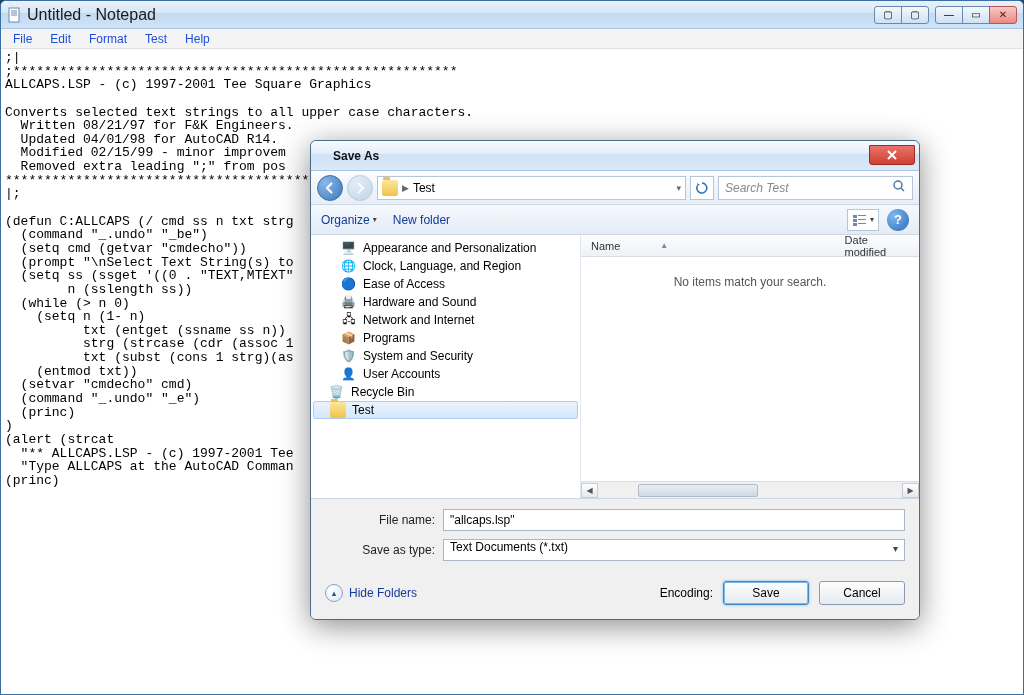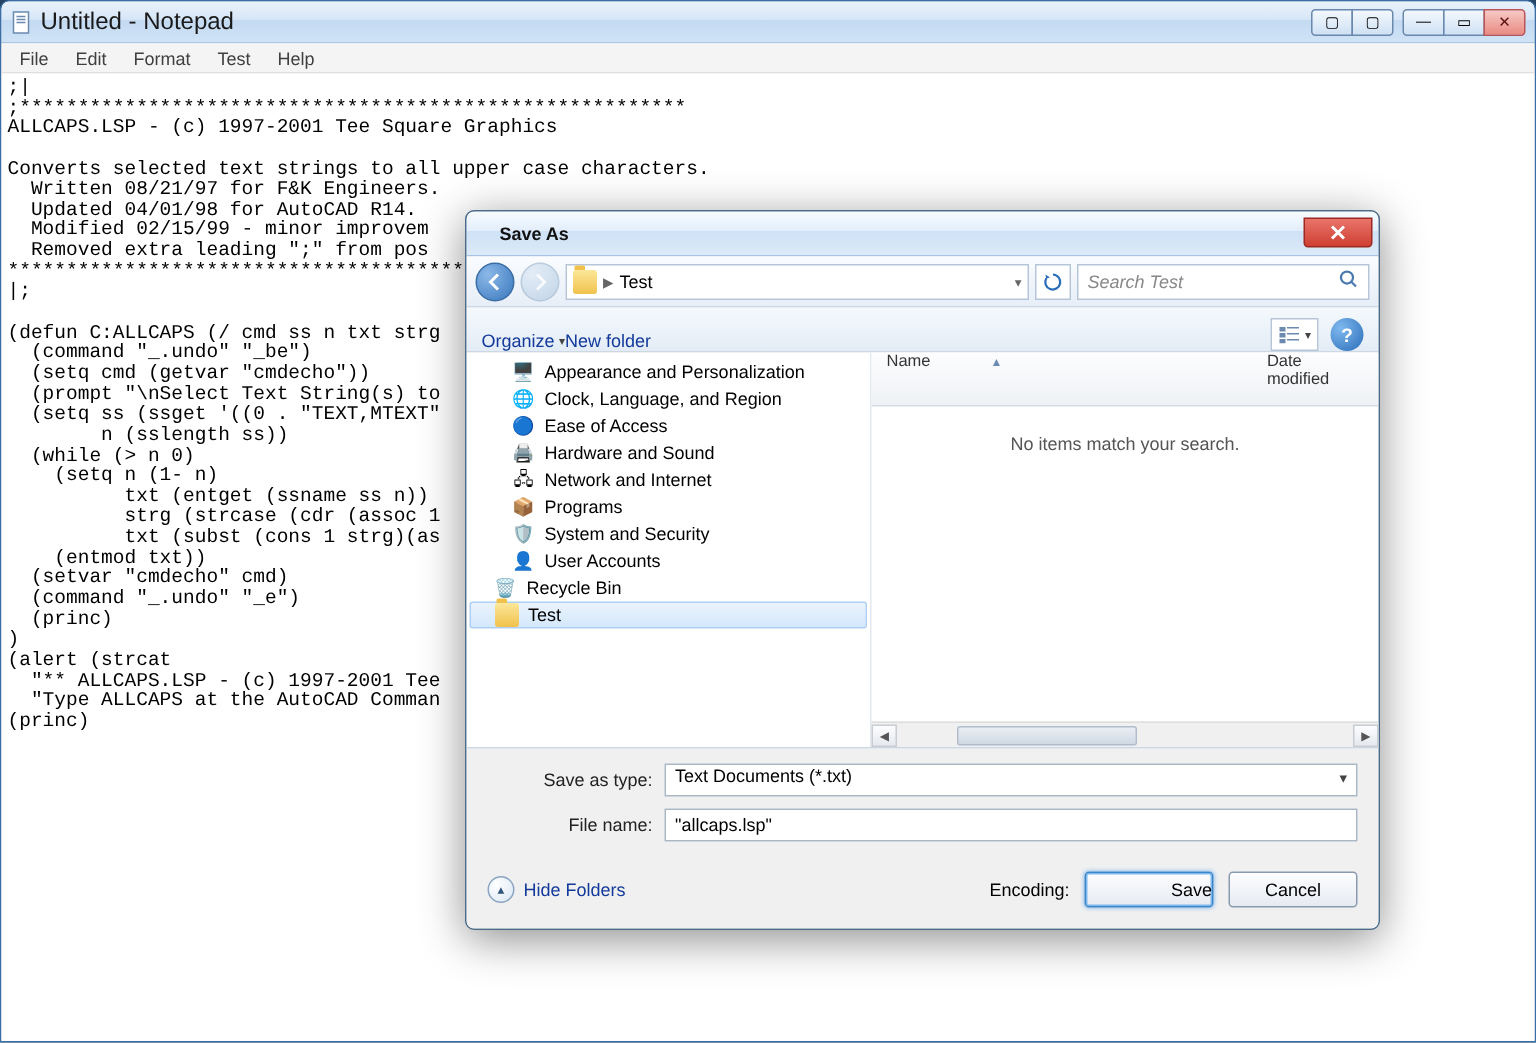--- a/index.html
+++ b/index.html
@@ -58,21 +58,21 @@
 
   .menubar {
     height: 20px;
     background: #f4f4f4;
     border-bottom: 1px solid #e0e0e0;
     display:flex;
     align-items:center;
     padding: 0 4px;
     gap: 2px;
   }
-  .menu-item { padding: 2px 8px; cursor:pointer; color:#404040;}
+  .menu-item { padding: 2px 8px; cursor:pointer; color:#1d4ed8;}
 
   .editor {
     flex:1;
     background:#fff;
     padding: 2px 4px;
     font-family: Consolas, "Courier New", monospace;
     font-size: 13px;
     line-height: 1.05;
     white-space: pre;
     overflow:hidden;
@@ -137,34 +137,34 @@
   .breadcrumb .chev{color:#666;font-size:9px;}
   .folder-ico {width:16px;height:16px;background:linear-gradient(to bottom,#fce79a,#f0c24b);border-radius:2px;position:relative;}
   .folder-ico:before{content:"";position:absolute;top:-3px;left:1px;width:7px;height:3px;background:#f0c24b;border-radius:1px 1px 0 0;}
   .refresh-btn{width:24px;height:24px;border:1px solid #b6c6d8;background:#fff;display:flex;align-items:center;justify-content:center;cursor:pointer;}
   .searchbox{width:195px;height:24px;border:1px solid #b6c6d8;background:#fff;display:flex;align-items:center;padding:0 6px;color:#888;font-style:italic;position:relative;}
   .searchbox .mag{position:absolute;right:6px;color:#4a7ab0;font-style:normal;}
 
   .toolbar {
     height:30px; background:linear-gradient(to bottom,#f5f9fd,#e3ecf6);
     border-bottom:1px solid #cdd8e4;
-    display:flex;align-items:flex-end;padding:0 10px;
+    display:flex;align-items:center;padding:0 10px;gap:16px;
   }
   .tb-btn{color:#13399b;cursor:pointer;display:flex;align-items:center;gap:3px;}
   .tb-right{margin-left:auto;display:flex;align-items:center;gap:8px;}
   .view-btn{width:32px;height:22px;border:1px solid #b6c6d8;background:#fff;display:flex;align-items:center;justify-content:center;cursor:pointer;}
   .help-btn{width:22px;height:22px;border-radius:50%;background:radial-gradient(circle at 30% 30%,#7fb8ef,#2a6db8);color:#fff;font-weight:bold;display:flex;align-items:center;justify-content:center;cursor:pointer;font-size:13px;}
 
   .content-area{flex:1;display:flex;background:#fff;border-bottom:1px solid #cdd8e4;position:relative;overflow:hidden;}
   .nav-pane{width:270px;border-right:1px solid #e3e8ee;padding:4px 0;overflow:auto;}
   .nav-item{display:flex;align-items:center;gap:6px;padding:2px 6px 2px 30px;cursor:pointer;height:18px;}
   .nav-item.sel{background:linear-gradient(to bottom,#eaf3fd,#d4e8fb);border:1px solid #aecff3;border-radius:2px;margin:0 2px;padding-left:28px;}
   .nav-icon{width:16px;height:16px;display:flex;align-items:center;justify-content:center;flex-shrink:0;}
   .list-pane{flex:1;display:flex;flex-direction:column;}
-  .col-headers{height:36px;background:linear-gradient(to bottom,#fdfdfe,#eef1f5);border-bottom:1px solid #d8dde3;display:flex;align-items:flex-start;font-size:11px;color:#333;}
+  .col-headers{height:22px;background:linear-gradient(to bottom,#fdfdfe,#eef1f5);border-bottom:1px solid #d8dde3;display:flex;align-items:center;font-size:11px;color:#333;}
   .col-h{padding:0 10px;cursor:pointer;border-right:1px solid transparent;}
   .col-name{width:270px;display:flex;align-items:center;gap:40px;}
   .sort-ind{color:#6a8cb3;font-size:8px;}
   .empty-msg{flex:1;display:flex;align-items:flex-start;justify-content:center;padding-top:18px;color:#555;font-size:12px;}
   .hscroll{height:17px;background:#f0f0f0;border-top:1px solid #ddd;display:flex;align-items:center;}
   .hscroll .arrow{width:17px;height:15px;background:linear-gradient(to bottom,#fdfdfe,#e5e9ee);border:1px solid #c8cdd4;display:flex;align-items:center;justify-content:center;font-size:8px;color:#555;cursor:pointer;}
   .hscroll .track{flex:1;height:15px;position:relative;}
   .hscroll .thumb{position:absolute;left:40px;width:120px;height:13px;top:1px;background:linear-gradient(to bottom,#e9eef4,#cfd9e4);border:1px solid #b0bccb;border-radius:2px;cursor:pointer;}
 
   .fields{padding:10px 14px 4px;background:#f0f0f0;}
@@ -174,21 +174,21 @@
   .combo{position:relative;}
   .combo:after{content:"▾";position:absolute;right:6px;top:3px;color:#444;font-size:10px;pointer-events:none;}
 
   .bottom-row{display:flex;align-items:center;padding:8px 14px 14px;background:#f0f0f0;gap:10px;}
   .hide-folders{display:flex;align-items:center;gap:6px;color:#13399b;cursor:pointer;font-size:12px;}
   .expander{width:18px;height:18px;border:1px solid #8aa4c2;border-radius:50%;background:radial-gradient(circle at 30% 30%,#fff,#dbe7f4);display:flex;align-items:center;justify-content:center;font-size:9px;color:#33557a;}
   .enc-label{margin-left:auto;font-size:12px;}
   .enc-combo{width:140px;height:22px;border:1px solid #aab6c4;background:#fff;padding:0 6px;font-size:12px;position:relative;}
   .enc-combo:after{content:"▾";position:absolute;right:6px;top:3px;color:#444;font-size:10px;}
   .dlg-btn{width:86px;height:24px;border:1px solid #8a9bb0;background:linear-gradient(to bottom,#fdfdfe,#e6ebf1);border-radius:3px;cursor:pointer;font-size:12px;}
-  .dlg-btn.primary{border:1px solid #3d87c7;box-shadow:0 0 0 1px #7fb8ef inset, 0 0 3px #7fb8ef;text-align:right;}
+  .dlg-btn.primary{border:1px solid #3d87c7;box-shadow:0 0 0 1px #7fb8ef inset, 0 0 3px #7fb8ef;}
 
   .dropdown-chev{font-size:8px;color:#444;}
 </style>
 </head>
 <body>
 
 <div class="notepad-window">
   <div class="titlebar">
     <span class="titlebar-icon">
       <svg viewBox="0 0 16 16">
@@ -375,26 +375,26 @@
         <div class="track">
             <div class="thumb"></div>
           </div>
         <div class="arrow">▶</div>
       </div>
     </div>
   </div>
 
   <div class="fields">
     <div class="field-row">
+      <div class="field-label">File name:</div>
+      <input class="field-input combo" value="&quot;allcaps.lsp&quot;" style="">
+    </div>
+    <div class="field-row">
       <div class="field-label">Save as type:</div>
       <div class="field-input combo"><span>Text Documents (*.txt)</span></div>
-    </div>
-    <div class="field-row">
-      <div class="field-label">File name:</div>
-      <input class="field-input combo" value="&quot;allcaps.lsp&quot;" style="">
     </div>
   </div>
 
   <div class="bottom-row">
     <div class="hide-folders">
       <span class="expander">▴</span>
       <span>Hide Folders</span>
     </div>
     <div class="enc-label">Encoding:</div>
     <button class="dlg-btn primary">Save</button>

